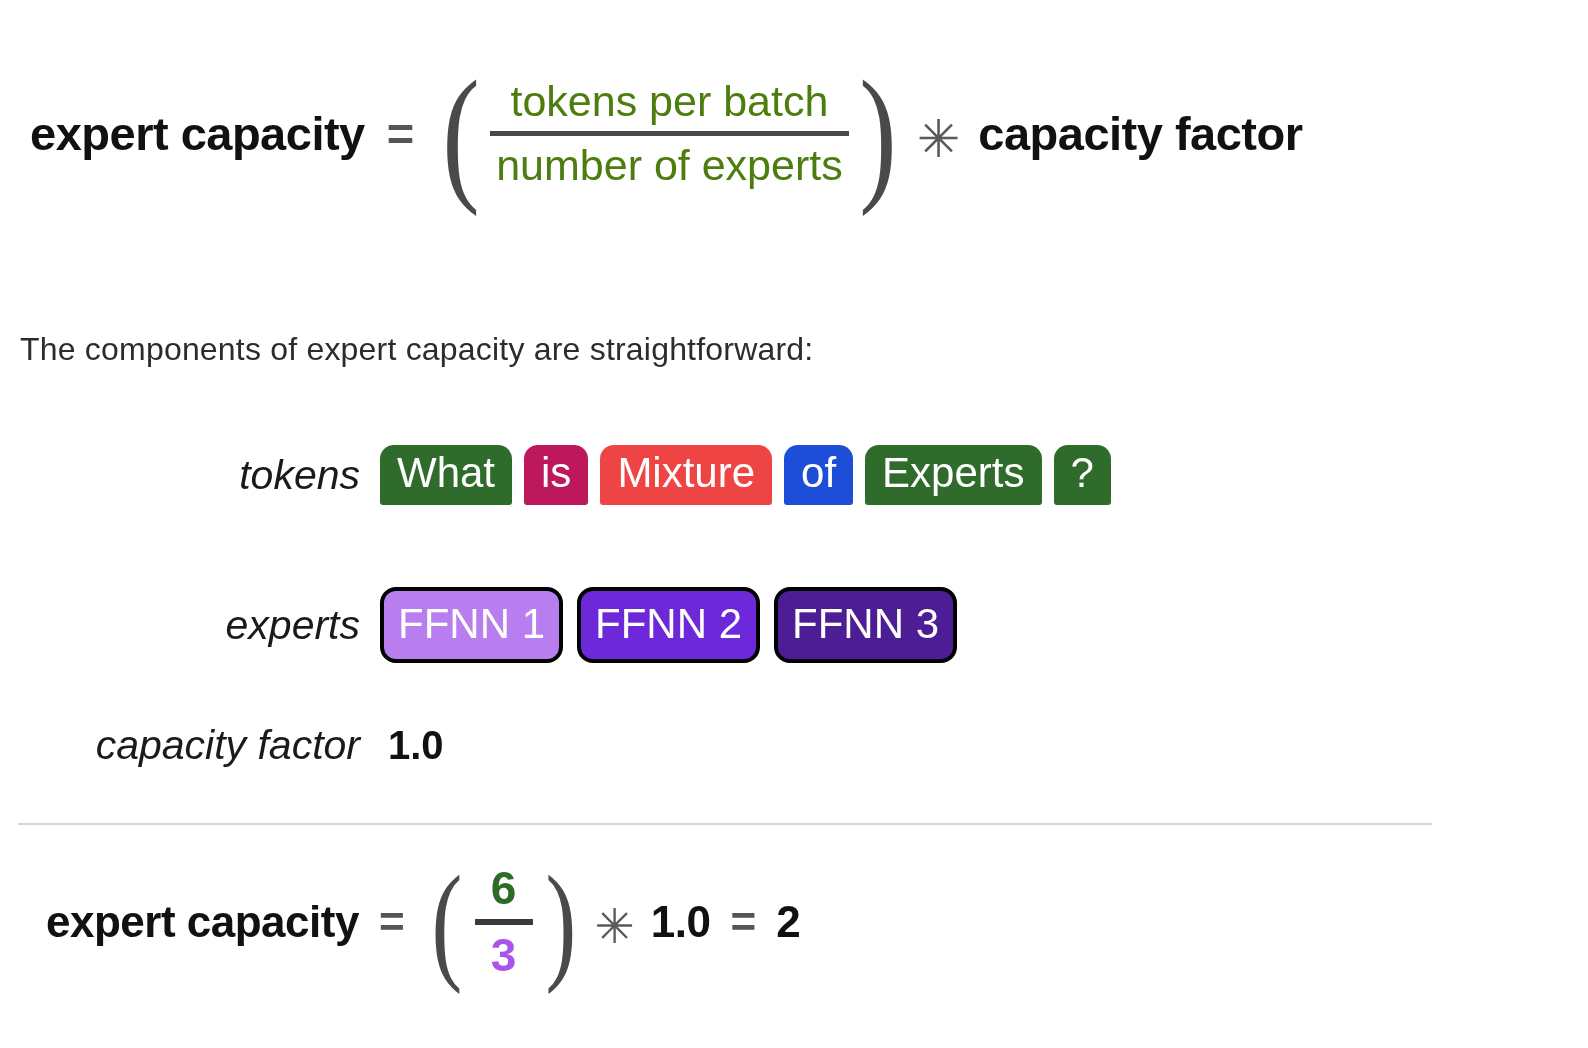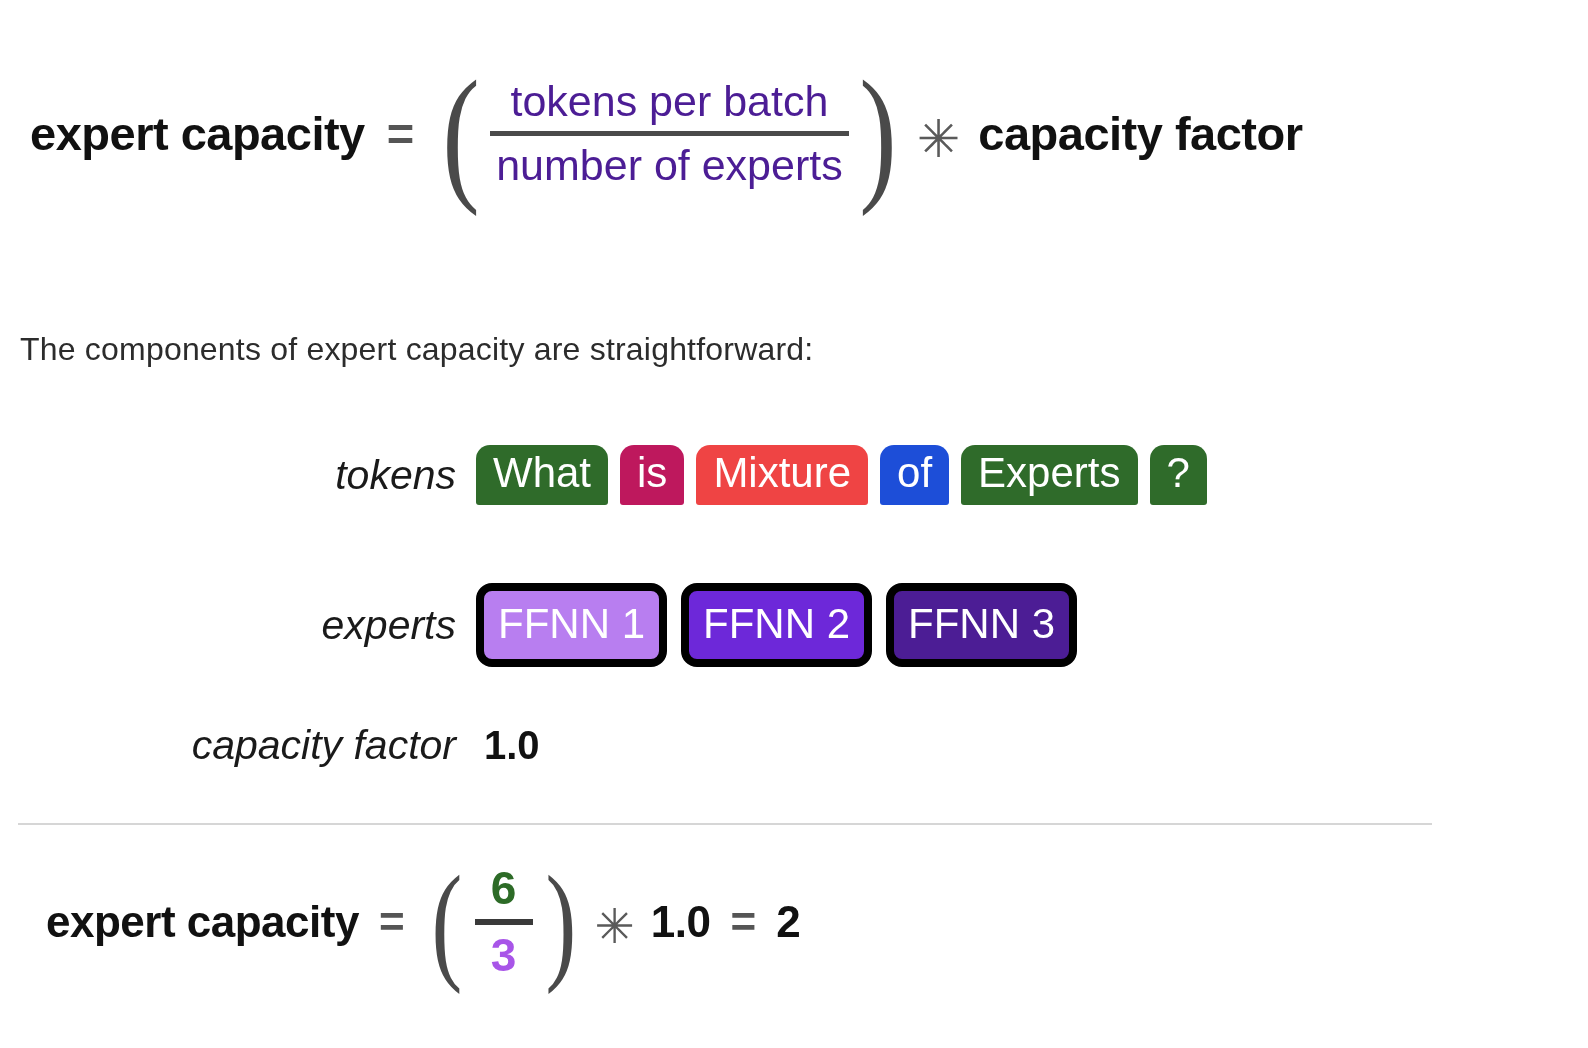--- a/index.html
+++ b/index.html
@@ -51,21 +51,21 @@
   }
   .fraction {
     display: inline-flex;
     flex-direction: column;
     align-items: center;
     margin: 0 4px;
   }
   .frac-num, .frac-den {
     font-family: "Liberation Sans", sans-serif;
     font-size: 43px;
-    color: #4c1d95;
+    color: #4d7c0f;
     line-height: 1.22;
     white-space: nowrap;
     padding: 0 6px;
   }
   .frac-bar {
     width: 100%;
     height: 5px;
     background: #4a4a4a;
     margin: 3px 0;
   }
@@ -101,21 +101,21 @@
   .comp-row {
     display: flex;
     align-items: center;
   }
   .comp-label {
     font-family: "Liberation Sans", sans-serif;
     font-style: italic;
     font-size: 41px;
     color: #1a1a1a;
     text-align: right;
-    width: 476px;
+    width: 380px;
     padding-right: 20px;
     box-sizing: border-box;
     white-space: nowrap;
   }
 
   
   #tokens-row { height: 86px; }
   .token-chips {
     display: flex;
     align-items: flex-start;
@@ -136,21 +136,21 @@
   
   #experts-row { height: 110px; margin-top: 52px; }
   .expert-chips {
     display: flex;
     align-items: center;
     gap: 14px;
   }
   .expert-chip {
     background: #b87ef0;
     color: #ffffff;
-    border: 8px solid #be185d;
+    border: 4px solid #be185d;
     border-radius: 16px;
     font-family: "Liberation Sans", sans-serif;
     font-size: 42px;
     padding: 11px 14px 13px 14px;
     line-height: 1.05;
     white-space: nowrap;
   }
 
   
   #capfactor-row { height: 70px; margin-top: 30px; }

